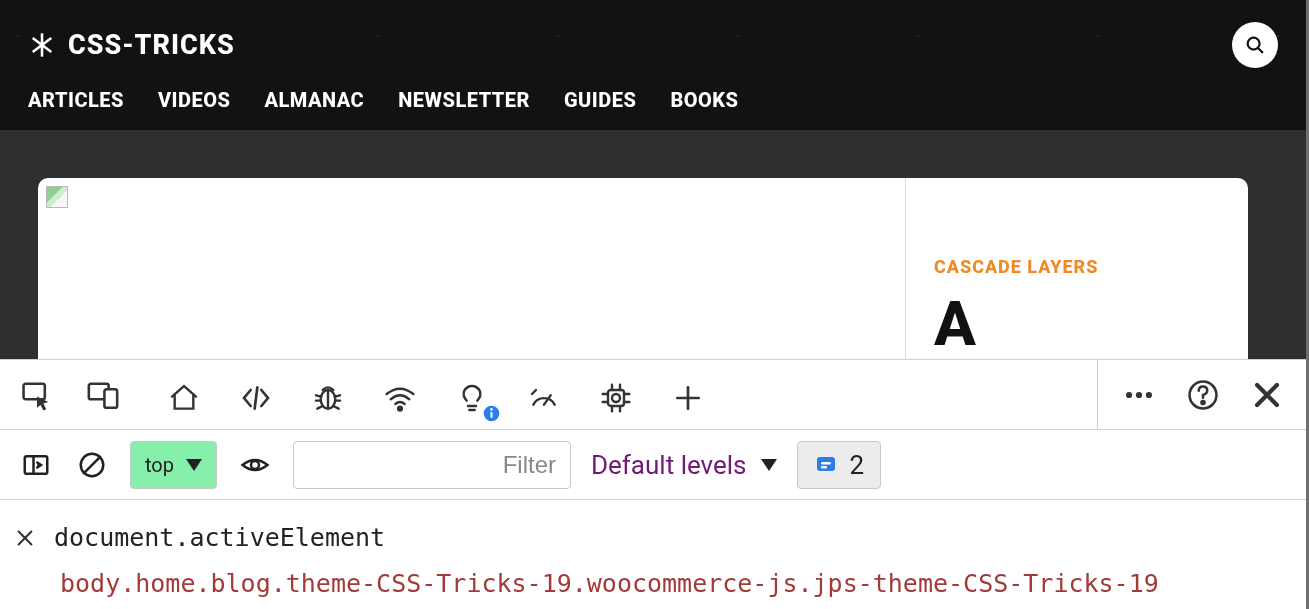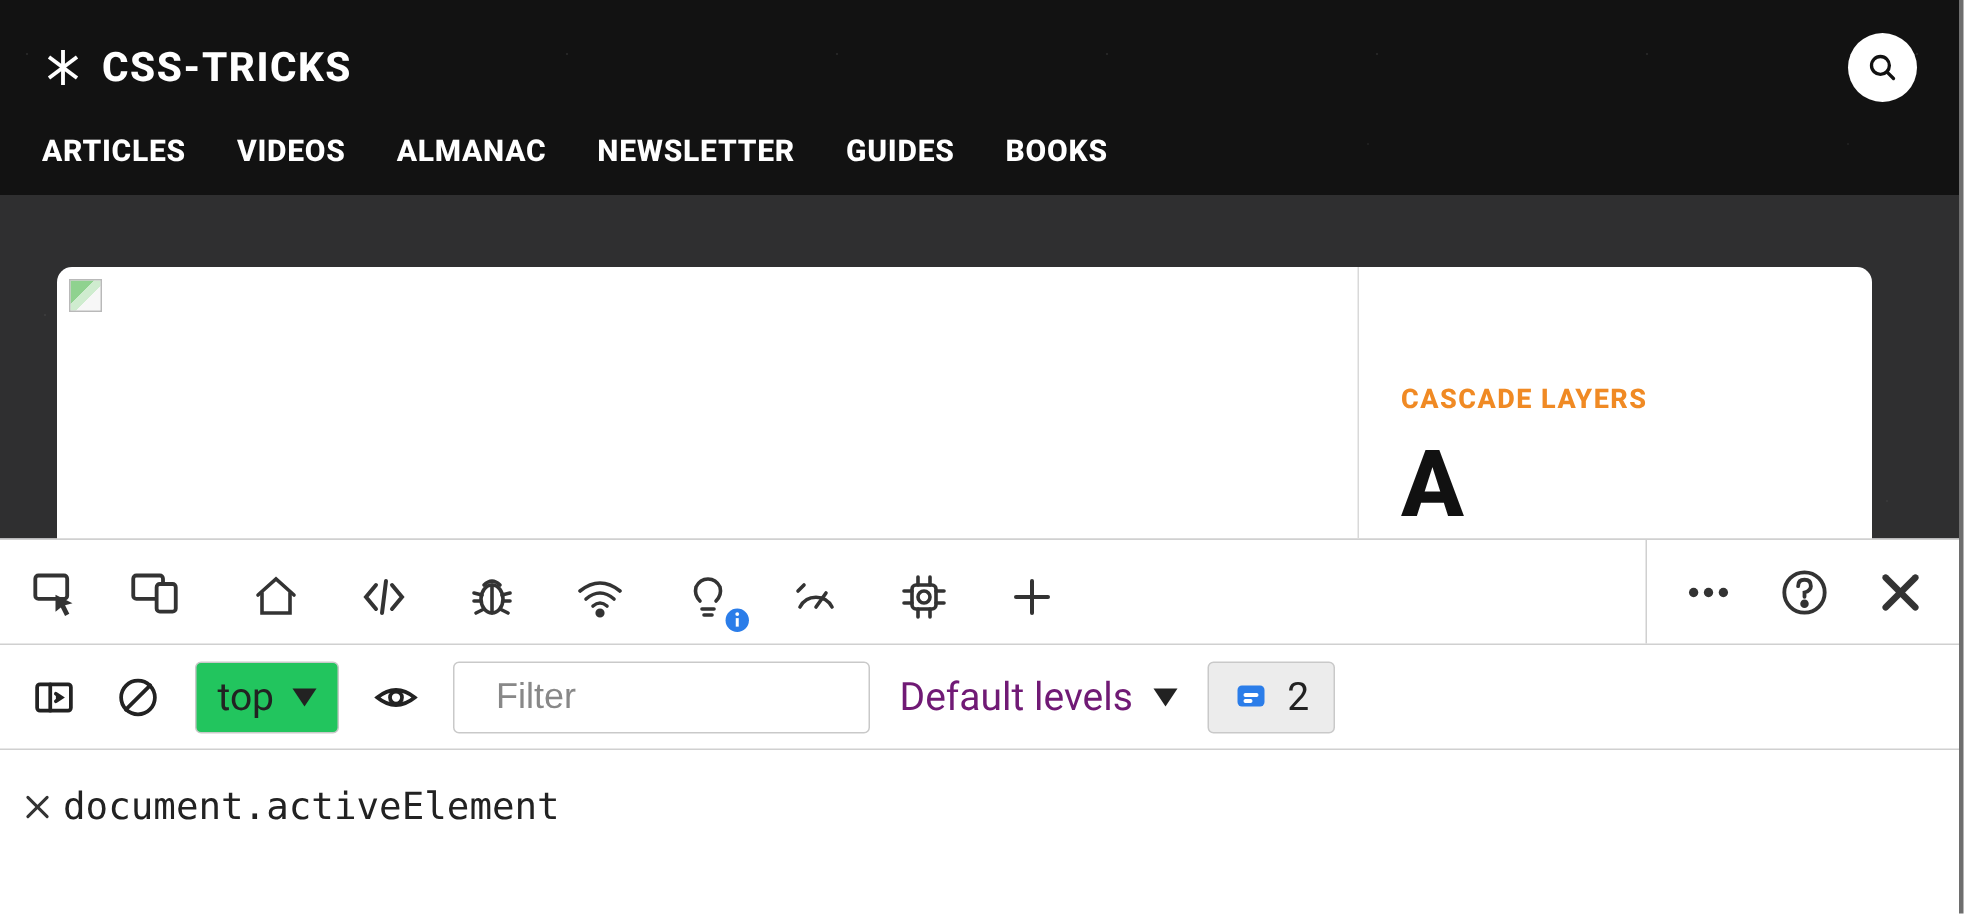--- a/index.html
+++ b/index.html
@@ -53,30 +53,30 @@
 
   .dt-tab { height: 55px; margin-top: 7px; border-radius: 6px 6px 0 0; display: flex; align-items: center; gap: 12px; padding: 0 18px; color: #333; cursor: pointer; position: relative; }
   .dt-tab svg { width: 32px; height: 32px; }
   .dt-tab.active { background: #efefef; }
   .dt-tab.active::after { content: ""; position: absolute; left: 12px; right: 12px; bottom: -1px; height: 4px; background: #2b7de9; border-radius: 2px; }
   .dt-tab .tab-label { font-size: 28px; color: #444; }
 
   .dt-filterbar { height: 70px; display: flex; align-items: center; gap: 20px; padding: 0 18px; border-bottom: 1px solid #d0d0d0; }
   .fb-btn { width: 36px; height: 36px; display: flex; align-items: center; justify-content: center; cursor: pointer; color: #222; }
   .fb-btn svg { width: 30px; height: 30px; }
-  .ctx-select { height: 48px; border: 1px solid #c9c9c9; background: #22c55e; border-radius: 4px; padding: 0 14px; display: flex; align-items: center; gap: 12px; font-size: 26px; color: #222; cursor: pointer; }
+  .ctx-select { height: 48px; border: 1px solid #c9c9c9; background: #86efac; border-radius: 4px; padding: 0 14px; display: flex; align-items: center; gap: 12px; font-size: 20px; color: #222; cursor: pointer; }
   .caret { width: 0; height: 0; border-left: 8px solid transparent; border-right: 8px solid transparent; border-top: 12px solid #222; }
-  .filter-input { height: 48px; width: 278px; border: 1px solid #c9c9c9; border-radius: 4px; padding: 0 28px; font-size: 24px; color: #0f766e; }
+  .filter-input { height: 48px; width: 278px; border: 1px solid #c9c9c9; border-radius: 4px; padding: 0 14px; font-size: 24px; color: #0f766e; text-align: right; }
   .filter-input::placeholder { color: #888; }
   .levels { display: flex; align-items: center; gap: 14px; font-size: 26px; color: #701a75; cursor: pointer; }
   .issues-pill { height: 48px; border: 1px solid #c9c9c9; background: #ececec; border-radius: 4px; padding: 0 16px; display: flex; align-items: center; gap: 12px; font-size: 26px; color: #222; cursor: pointer; }
   .issues-pill svg { width: 24px; height: 24px; color: #2b7de9; }
 
   .dt-console { flex: 1; padding: 18px 18px 0 12px; font-family: "SFMono-Regular", Consolas, Menlo, monospace; font-size: 25px; line-height: 1.6; background: #fff; }
-  .row1 { display: flex; align-items: center; gap: 4px; color: #222; }
+  .row1 { display: flex; align-items: center; gap: 16px; color: #222; }
   .clear-x { width: 26px; height: 26px; display: inline-flex; align-items: center; justify-content: center; cursor: pointer; color: #333; }
   .clear-x svg { width: 22px; height: 22px; }
   .row2 { padding-left: 48px; color: #a23a3a; margin-top: 6px; }
 </style>
 </head>
 <body>
 
 <div class="site">
   <header class="site-header">
     <div class="brand-row">
@@ -278,14 +278,15 @@
   <div class="dt-console">
     <div class="row1">
       <span class="clear-x">
         <svg viewBox="0 0 24 24" fill="none" stroke="currentColor" stroke-width="2.2" stroke-linecap="round">
           <line x1="5" y1="5" x2="19" y2="19"></line>
             <line x1="19" y1="5" x2="5" y2="19"></line>
         </svg>
       </span>
       <span>document.activeElement</span>
     </div>
+    <div class="row2">body.home.blog.theme-CSS-Tricks-19.woocommerce-js.jps-theme-CSS-Tricks-19</div>
   </div>
 </div>
 
 </body></html>

